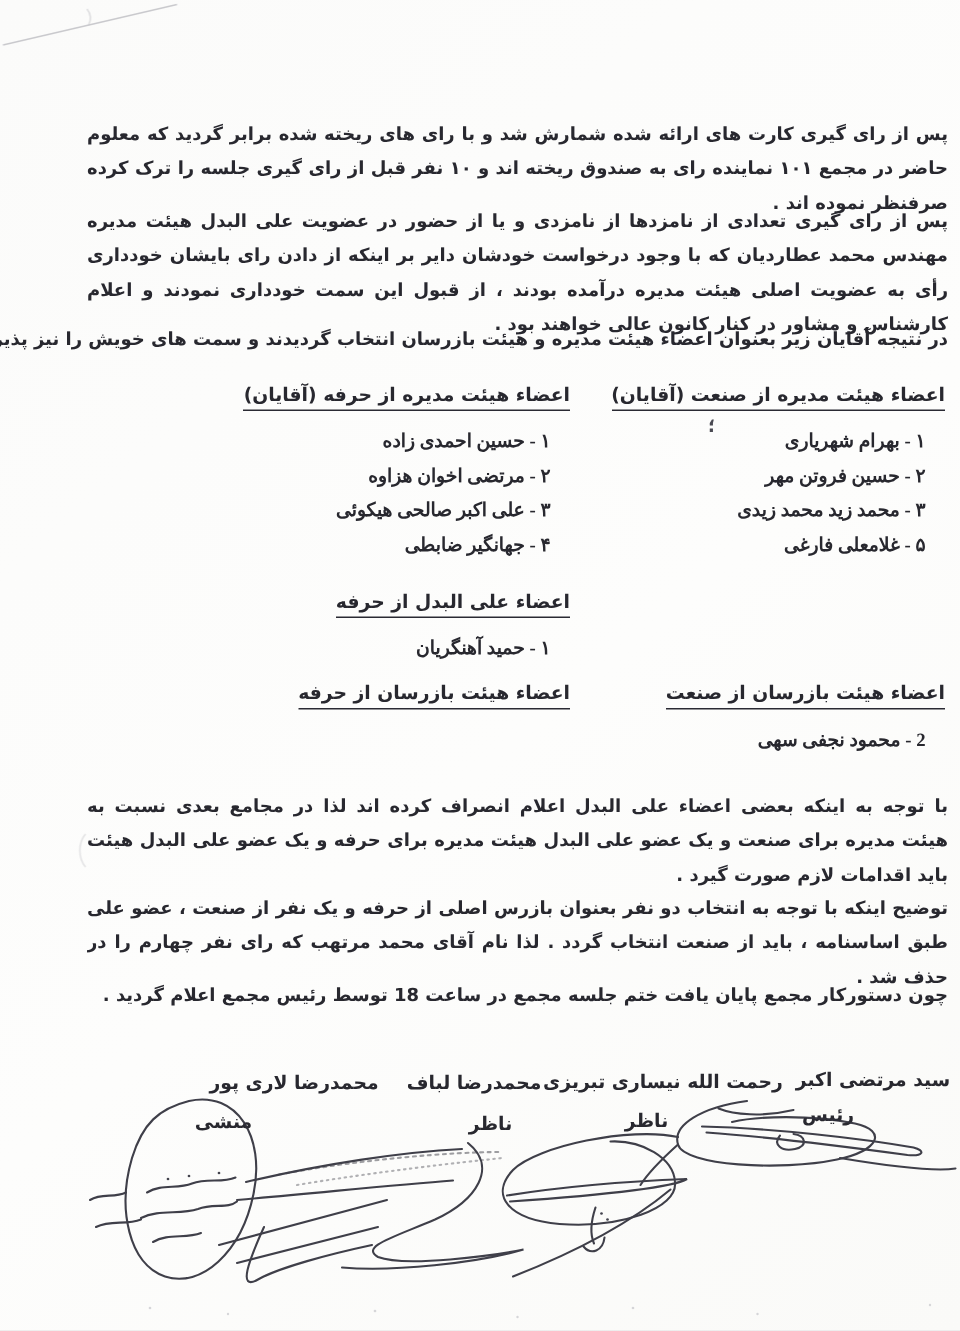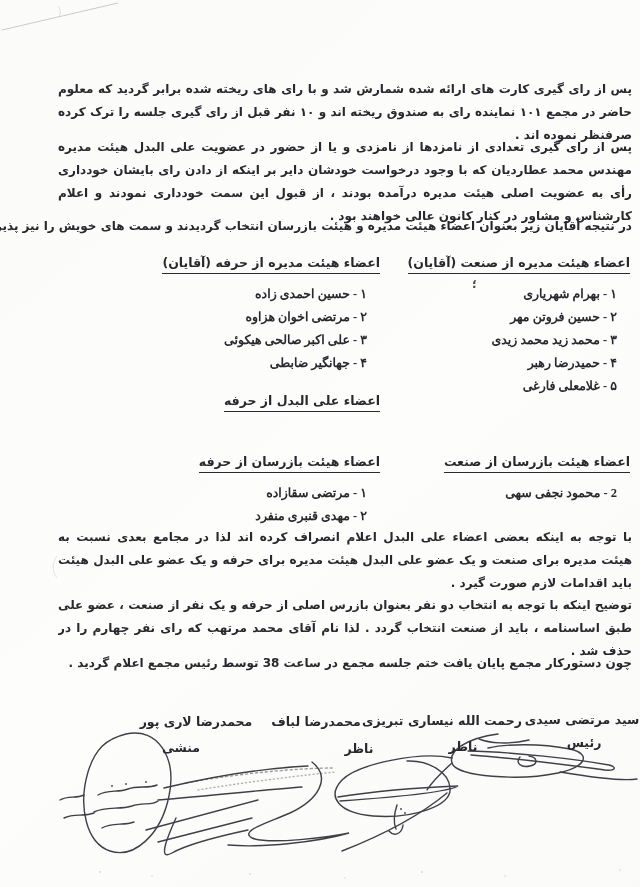--- a/index.html
+++ b/index.html
@@ -49,21 +49,20 @@
   }
   .sig-name{
     position:absolute;
     font-size:12.5px;white-space:nowrap;
     transform:translateX(-50%);
   }
   .sig-role{
     position:absolute;
     font-size:12.5px;white-space:nowrap;
     transform:translateX(-50%);
-    margin-left:32px;
   }
   svg.overlay{position:absolute;left:0;top:0;pointer-events:none;}
 </style>
 </head>
 <body>
 
 <div class="page">
 
   <svg class="overlay" width="640" height="887" viewBox="0 0 640 887">
     <g stroke="#bdbdc2" stroke-width="1" fill="none" opacity="0.8">
@@ -98,47 +97,45 @@
   <div class="para" style="top:215px">
     <div class="ln">در نتیجه آقایان زیر بعنوان اعضاء هیئت مدیره و هیئت بازرسان انتخاب گردیدند و سمت های خویش را نیز پذیرفتند :</div>
   </div>
 
   <div class="list" style="top:252px;right:10px;width:210px;">
     <div class="hdr">اعضاء هیئت مدیره از صنعت (آقایان)</div>
     <div class="items">
       <div class="item">۱ - بهرام شهریاری</div>
       <div class="item">۲ - حسین فروتن مهر</div>
       <div class="item">۳ - محمد زید محمد زیدی</div>
-      <div class="item">۴ - حمیدرضا رهبر</div>
       <div class="item">۵ - غلامعلی فارغی</div>
     </div>
   </div>
 
   <div class="list" style="top:252px;left:148px;width:232px;">
     <div class="hdr">اعضاء هیئت مدیره از حرفه (آقایان)</div>
     <div class="items">
       <div class="item">۱ - حسین احمدی زاده</div>
       <div class="item">۲ - مرتضی اخوان هزاوه</div>
       <div class="item">۳ - علی اکبر صالحی هیکوئی</div>
       <div class="item">۴ - جهانگیر ضابطی</div>
     </div>
   </div>
 
   <div class="stray">؛</div>
 
   <div class="list" style="top:390px;left:148px;width:232px;">
     <div class="hdr">اعضاء علی البدل از حرفه</div>
+    <div class="items">
+      <div class="item">۱ - حمید آهنگریان</div>
+    </div>
   </div>
 
   <div class="list" style="top:451px;left:148px;width:232px;">
     <div class="hdr">اعضاء هیئت بازرسان از حرفه</div>
-    <div class="items">
-      <div class="item">۱ - مرتضی سقازاده</div>
-      <div class="item">۲ - مهدی قنبری منفرد</div>
-    </div>
   </div>
 
   <div class="list" style="top:451px;right:10px;width:210px;">
     <div class="hdr">اعضاء هیئت بازرسان از صنعت</div>
     <div class="items">
       <div class="item">2 - محمود نجفی سهی</div>
     </div>
   </div>
 
   <div class="para" style="top:526px">
@@ -147,24 +144,24 @@
     <div class="ln">باید اقدامات لازم صورت گیرد .</div>
   </div>
 
   <div class="para" style="top:594px">
     <div class="ln j">توضیح اینکه با توجه به انتخاب دو نفر بعنوان بازرس اصلی از حرفه و یک نفر از صنعت ، عضو علی البدل هیئت بازرسان بر</div>
     <div class="ln j">طبق اساسنامه ، باید از صنعت انتخاب گردد . لذا نام آقای محمد مرتهب که رای نفر چهارم را در انتخاب بازرس آورده اند</div>
     <div class="ln">حذف شد .</div>
   </div>
 
   <div class="para" style="top:652px">
-    <div class="ln">چون دستورکار مجمع پایان یافت ختم جلسه مجمع در ساعت 38 توسط رئیس مجمع اعلام گردید .</div>
-  </div>
-
-  <div class="sig-name" style="left:582px;top:712px">سید مرتضی سیدی</div>
+    <div class="ln">چون دستورکار مجمع پایان یافت ختم جلسه مجمع در ساعت 18 توسط رئیس مجمع اعلام گردید .</div>
+  </div>
+
+  <div class="sig-name" style="left:582px;top:712px">سید مرتضی اکبر</div>
   <div class="sig-role" style="left:552px;top:735px">رئیس</div>
 
   <div class="sig-name" style="left:442px;top:713px">رحمت الله نیساری تبریزی</div>
   <div class="sig-role" style="left:431px;top:739px">ناظر</div>
 
   <div class="sig-name" style="left:316px;top:714px">محمدرضا لباف</div>
   <div class="sig-role" style="left:327px;top:741px">ناظر</div>
 
   <div class="sig-name" style="left:196px;top:714px">محمدرضا لاری پور</div>
   <div class="sig-role" style="left:149px;top:740px">منشی</div>

